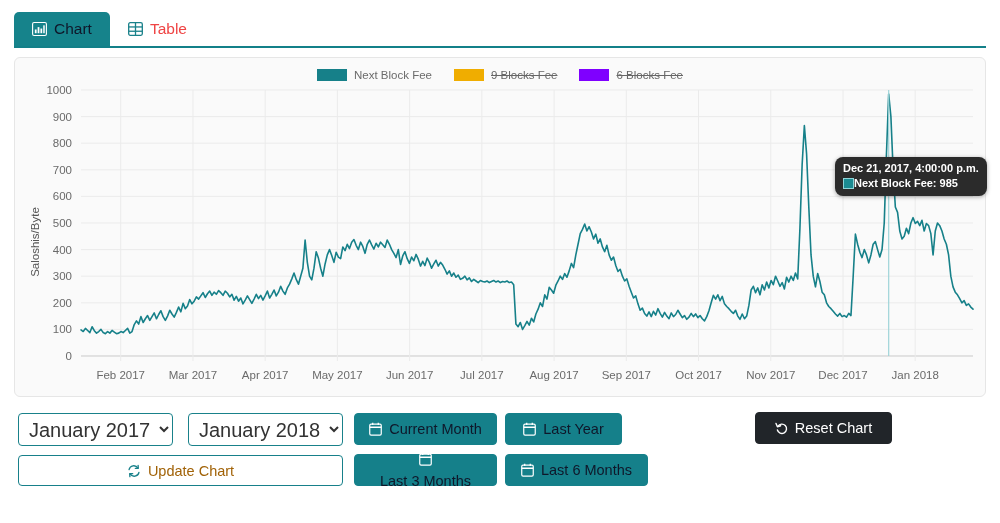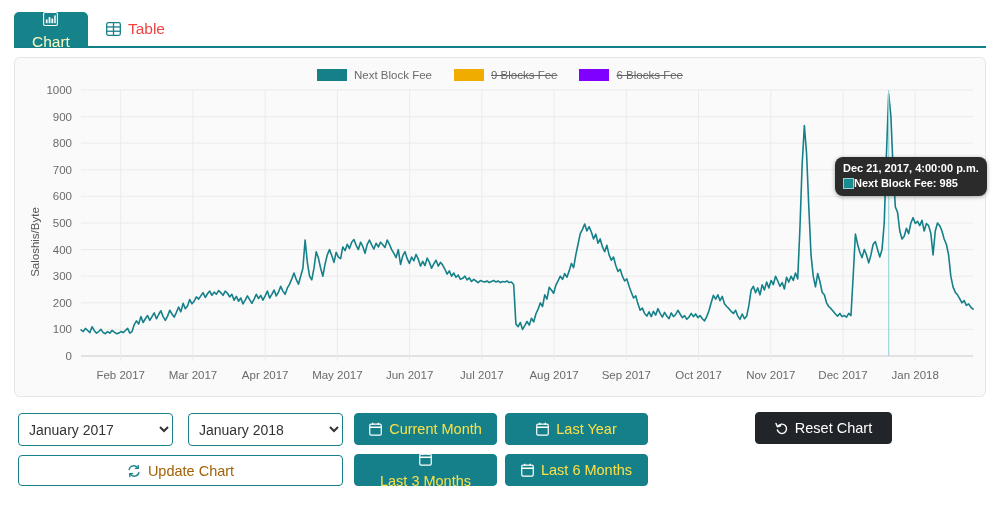--- a/index.html
+++ b/index.html
@@ -37,22 +37,21 @@
     height: 34px;
     padding: 0 18px;
     box-sizing: border-box;
     font-size: 15.5px;
     border-radius: 5px 5px 0 0;
     cursor: pointer;
     user-select: none;
   }
   .tab.active {
     background: #16838b;
-    color: #fef9c3;
-    flex-direction: column;
+    color: #0f172a;
   }
   .tab.inactive {
     background: transparent;
     color: #ef4444;
   }
   .tab .ic { display:flex; align-items:center; }
 
   
   .chart-panel {
     position: absolute;
@@ -143,21 +142,21 @@
   
   .controls { position: absolute; left: 0; top: 405px; width: 1000px; height: 110px; }
 
   select.dd {
     position: absolute;
     height: 33px;
     border: 1px solid #19818a;
     border-radius: 4px;
     background: #ffffff;
     color: #333;
-    font-size: 14px;
+    font-size: 20px;
     font-family: "Liberation Sans", sans-serif;
     padding: 0 6px;
     box-sizing: border-box;
     cursor: pointer;
   }
   #dd-start { left: 18px; top: 8px; width: 155px; }
   #dd-end   { left: 188px; top: 8px; width: 155px; }
 
   .btn {
     position: absolute;
@@ -166,21 +165,21 @@
     justify-content: center;
     gap: 7px;
     height: 32px;
     border-radius: 4px;
     font-size: 14.5px;
     cursor: pointer;
     box-sizing: border-box;
     user-select: none;
     border: 1px solid transparent;
   }
-  .btn-teal { background: #15808a; color: #fde047; border-color: #15808a; }
+  .btn-teal { background: #15808a; color: #0f172a; border-color: #15808a; }
   .btn-outline { background: #ffffff; color: #a16207; border: 1px solid #17808a; }
   .btn-dark { background: #212529; color: #ffffff; border-color: #212529; }
   .ico { display: inline-flex; align-items: center; }
 </style>
 </head>
 <body>
 
 <div id="app">
 
   <div class="tabs">
@@ -301,21 +300,21 @@
         <svg width="13" height="14" viewBox="0 0 14 15">
           <rect x="0.8" y="2.2" width="12.4" height="11.8" rx="1.4" fill="none" stroke="#ffffff" stroke-width="1.3"></rect>
           <line x1="0.8" y1="5.6" x2="13.2" y2="5.6" stroke="#ffffff" stroke-width="1.6"></line>
           <line x1="4" y1="0.7" x2="4" y2="3.3" stroke="#ffffff" stroke-width="1.4"></line>
           <line x1="10" y1="0.7" x2="10" y2="3.3" stroke="#ffffff" stroke-width="1.4"></line>
         </svg>
       </span>
       <span>Current Month</span>
     </div>
 
-    <div class="btn btn-teal" style="left:505px; top:8px; width:143px;text-align:right;">
+    <div class="btn btn-teal" style="left:505px; top:8px; width:117px;text-align:right;">
       <span class="ico">
         <svg width="13" height="14" viewBox="0 0 14 15">
           <rect x="0.8" y="2.2" width="12.4" height="11.8" rx="1.4" fill="none" stroke="#ffffff" stroke-width="1.3"></rect>
           <line x1="0.8" y1="5.6" x2="13.2" y2="5.6" stroke="#ffffff" stroke-width="1.6"></line>
           <line x1="4" y1="0.7" x2="4" y2="3.3" stroke="#ffffff" stroke-width="1.4"></line>
           <line x1="10" y1="0.7" x2="10" y2="3.3" stroke="#ffffff" stroke-width="1.4"></line>
         </svg>
       </span>
       <span>Last Year</span>
     </div>

